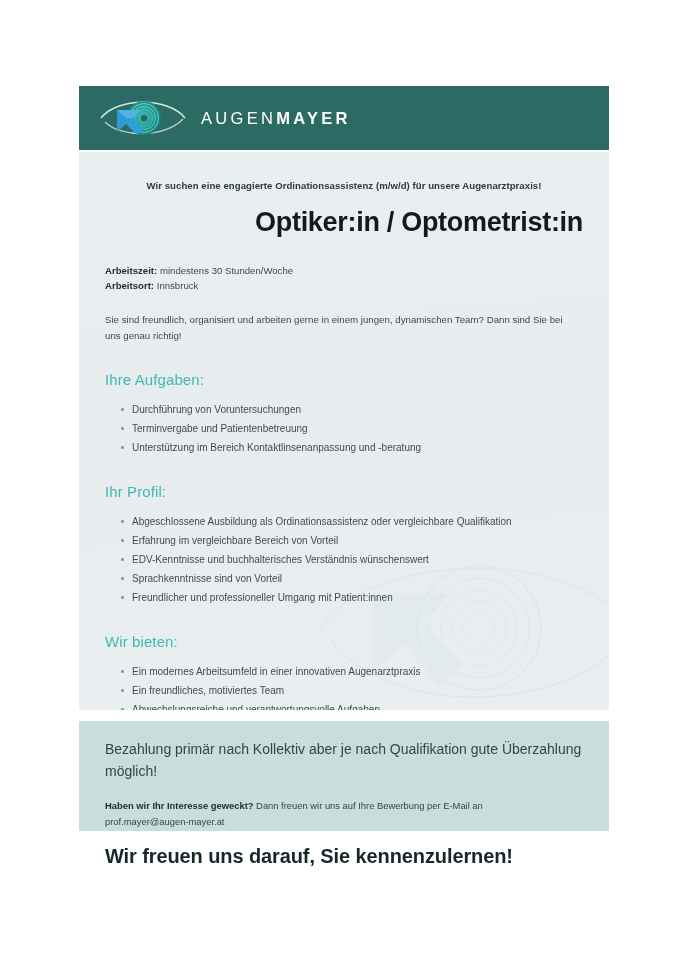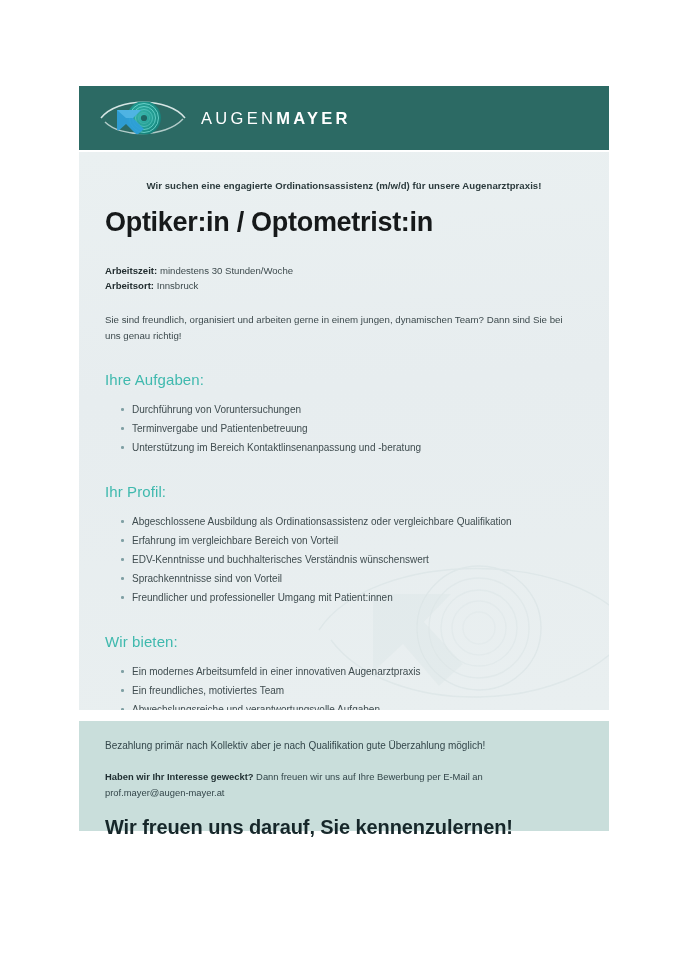--- a/index.html
+++ b/index.html
@@ -86,21 +86,21 @@
   .tagline {
     text-align: center;
     font-size: 9.6px;
     font-weight: 700;
     color: #2b3a3c;
     padding-top: 28px;
     letter-spacing: 0.05px;
   }
 
   .job-title {
-    text-align: left;
+    text-align: right;
     font-size: 27px;
     font-weight: 700;
     color: #16191a;
     margin-top: 16px;
     letter-spacing: -0.3px;
   }
 
   .meta {
     margin-top: 26px;
     font-size: 9.6px;
@@ -152,21 +152,21 @@
     position: absolute;
     left: 79px;
     top: 721px;
     width: 530px;
     height: 110px;
     background: #c9dedb;
     padding: 0;
   }
   .footer-inner { padding: 17px 26px 0 26px; }
   .foot-pay {
-    font-size: 10px;
+    font-size: 14px;
     color: #33464a;
     line-height: 1.6;
   }
   .foot-interest {
     margin-top: 15px;
     font-size: 9.4px;
     color: #33464a;
     line-height: 1.72;
   }
   .foot-interest b { color: #1e2d30; }

